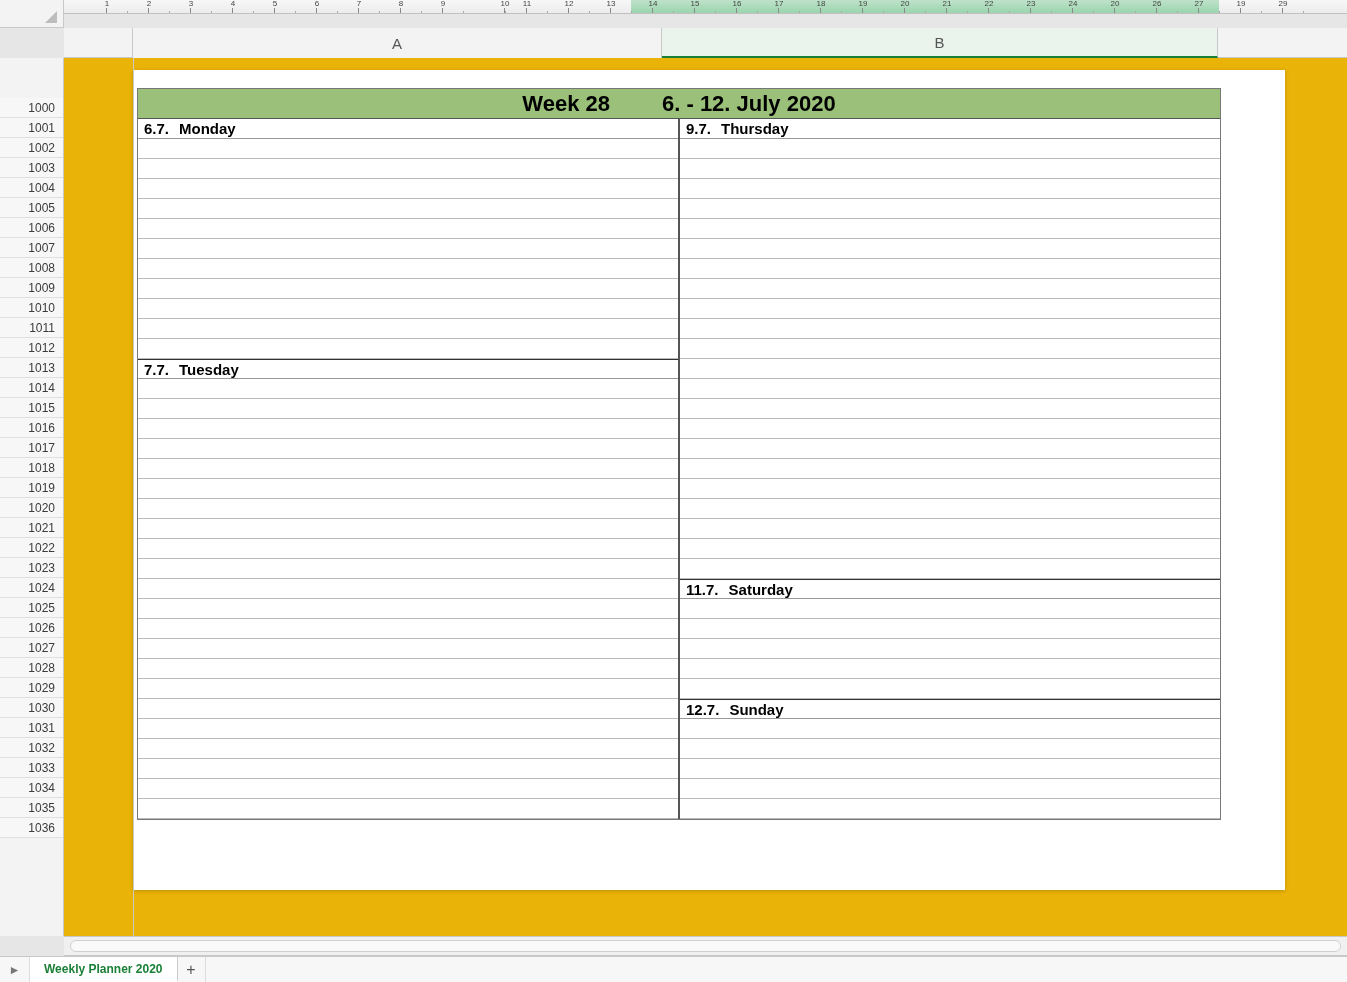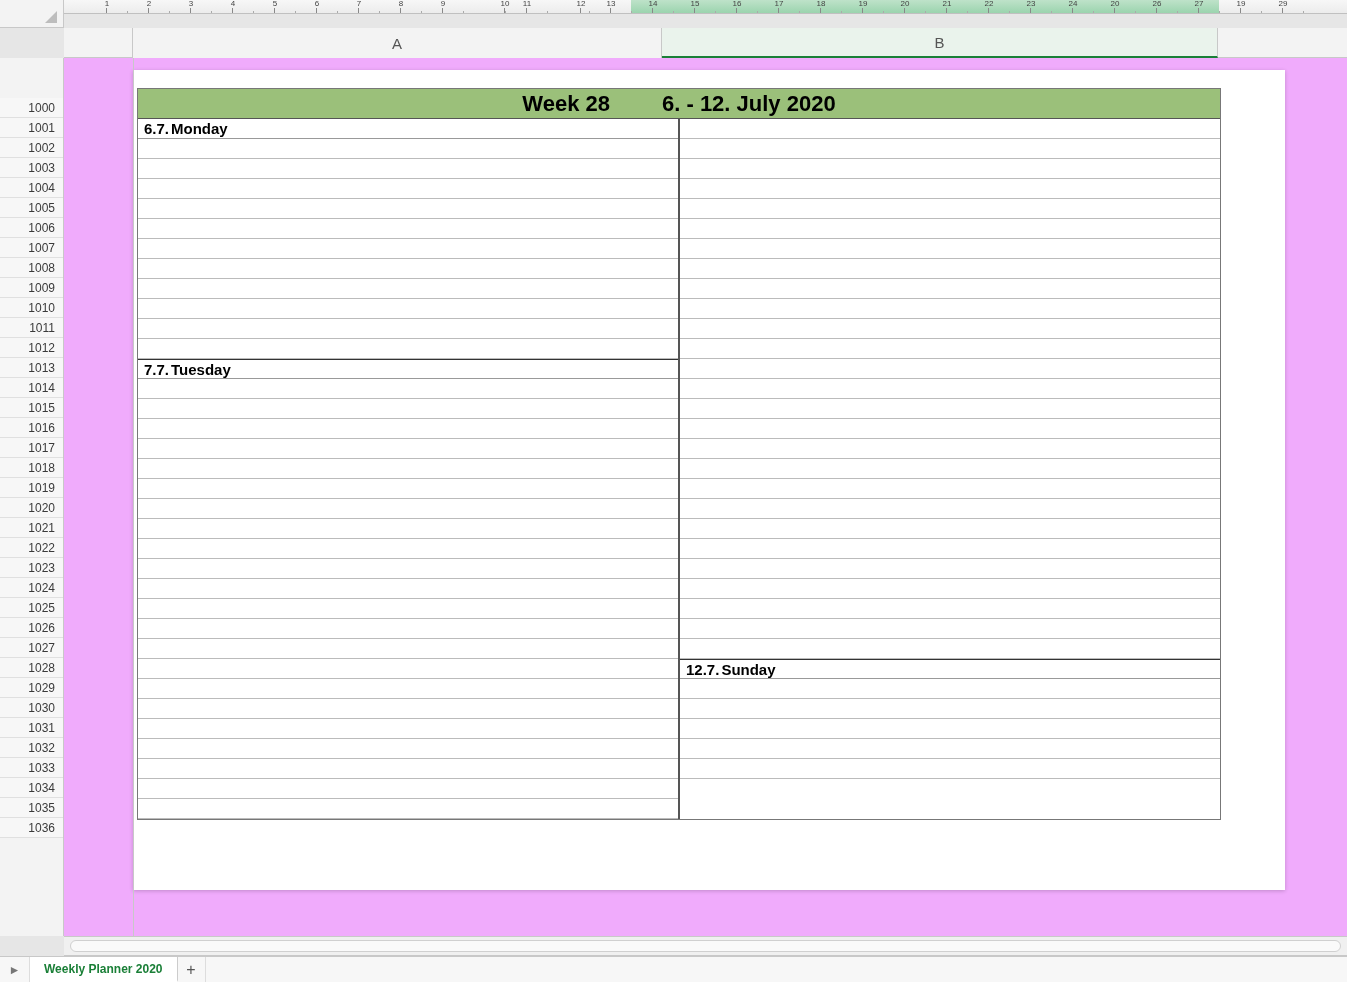--- a/index.html
+++ b/index.html
@@ -94,21 +94,21 @@
     padding-right: 8px;
     font-size: 12px; color: #3a3a3a;
     border-bottom: 1px solid #e0e0e0;
     background: #f7f7f7;
   }
 
   
   .canvas {
     position: absolute;
     left: 64px; top: 58px; right: 0; bottom: 46px;
-    background: #f0abfc;
+    background: #eab308;
     overflow: hidden;
   }
   .sheet-page {
     position: absolute;
     left: 69px; top: 12px;
     width: 1152px; height: 820px;
     background: #ffffff;
     box-shadow: 0 1px 4px rgba(0,0,0,.2);
   }
 
@@ -141,21 +141,21 @@
   .dayhead {
     height: 20px;
     border-top: 1px solid #333;
     border-bottom: 1px solid #999;
     padding: 0 6px;
     font-size: 15px; font-weight: bold;
     display:flex; align-items:center;
     background: #fff;
   }
   .dayhead:first-child { border-top: none; }
-  .dayhead .dname { margin-left: 2px; text-align: right; }
+  .dayhead .dname { margin-left: 10px; text-align: right; }
 
   .slot {
     height: 20px;
     border-bottom: 1px solid #bbb;
     background: #fff;
   }
 
   
   .canvas .colsep {
     position: absolute;
@@ -253,21 +253,21 @@
     </div>
     <div class="tick minor" style="left: 399px;"></div>
     <div class="tick major" style="left: 440px;">
       <div class="num">10</div>
     </div>
     <div class="tick minor" style="left: 441px;"></div>
     <div class="tick major" style="left: 462px;">
       <div class="num">11</div>
     </div>
     <div class="tick minor" style="left: 483px;"></div>
-    <div class="tick major" style="left: 504px; margin-left: 12px;">
+    <div class="tick major" style="left: 504px;">
       <div class="num">12</div>
     </div>
     <div class="tick minor" style="left: 525px;"></div>
     <div class="tick major" style="left: 546px;">
       <div class="num">13</div>
     </div>
     <div class="tick minor" style="left: 567px;"></div>
     <div class="tick major" style="left: 588px;">
       <div class="num">14</div>
     </div>
@@ -426,42 +426,50 @@
             <div class="slot"></div>
             <div class="slot"></div>
             <div class="slot"></div>
             <div class="slot"></div>
             <div class="slot"></div>
             <div class="slot"></div>
             <div class="slot"></div>
             <div class="slot"></div>
           </div>
         <div class="col" id="plan-right">
-            <div class="slot"></div>
-            <div class="slot"></div>
-            <div class="slot"></div>
-            <div class="slot"></div>
-            <div class="slot"></div>
-            <div class="slot"></div>
-            <div class="slot"></div>
-            <div class="slot"></div>
-            <div class="slot"></div>
-            <div class="slot"></div>
-            <div class="slot"></div>
-            <div class="slot"></div>
-            <div class="slot"></div>
-            <div class="slot"></div>
-            <div class="slot"></div>
-            <div class="slot"></div>
-            <div class="slot"></div>
-            <div class="slot"></div>
-            <div class="slot"></div>
-            <div class="slot"></div>
-            <div class="slot"></div>
-            <div class="slot"></div>
+            <div class="dayhead">
+              <span>9.7.</span>
+              <span class="dname">Thursday</span>
+            </div>
+            <div class="slot"></div>
+            <div class="slot"></div>
+            <div class="slot"></div>
+            <div class="slot"></div>
+            <div class="slot"></div>
+            <div class="slot"></div>
+            <div class="slot"></div>
+            <div class="slot"></div>
+            <div class="slot"></div>
+            <div class="slot"></div>
+            <div class="slot"></div>
+            <div class="slot"></div>
+            <div class="slot"></div>
+            <div class="slot"></div>
+            <div class="slot"></div>
+            <div class="slot"></div>
+            <div class="slot"></div>
+            <div class="slot"></div>
+            <div class="slot"></div>
+            <div class="slot"></div>
+            <div class="slot"></div>
+            <div class="slot"></div>
+            <div class="dayhead">
+              <span>11.7.</span>
+              <span class="dname">Saturday</span>
+            </div>
             <div class="slot"></div>
             <div class="slot"></div>
             <div class="slot"></div>
             <div class="slot"></div>
             <div class="slot"></div>
             <div class="dayhead">
               <span>12.7.</span>
               <span class="dname">Sunday</span>
             </div>
             <div class="slot"></div>

